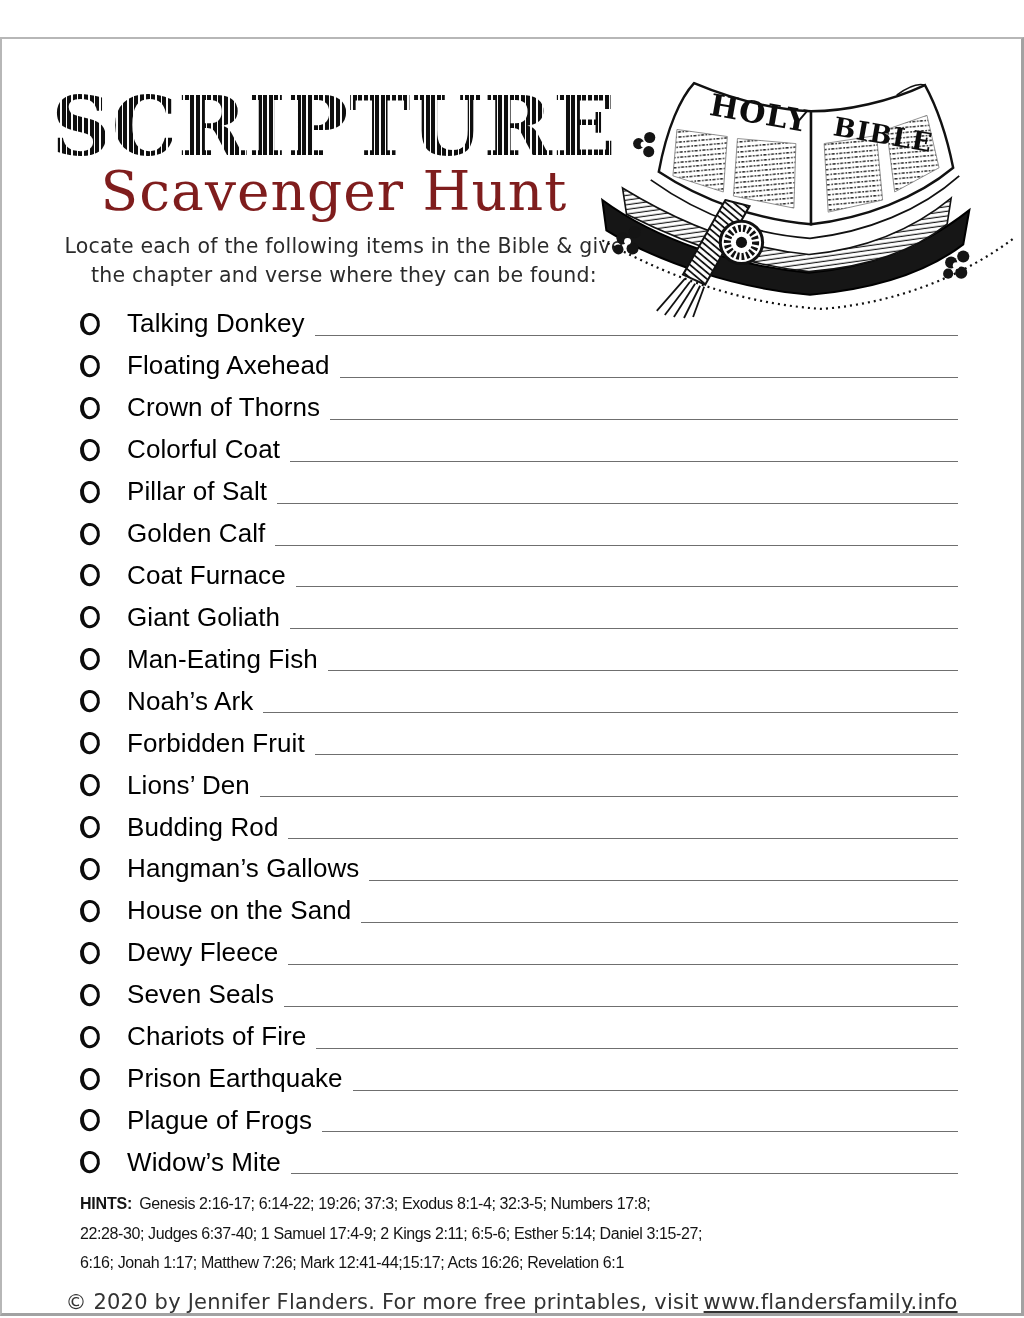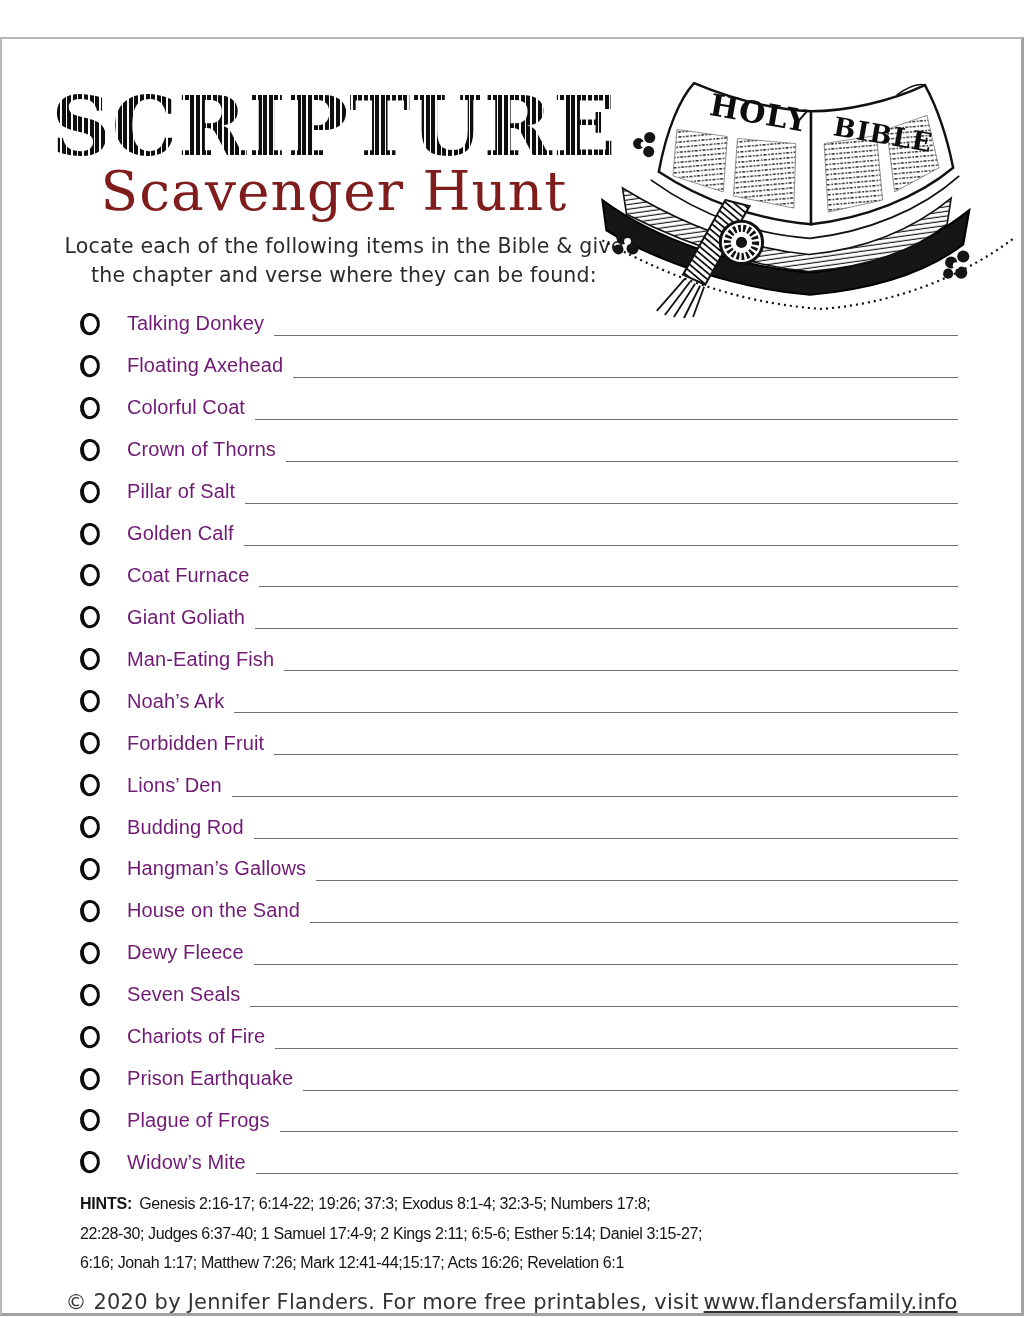--- a/index.html
+++ b/index.html
@@ -63,22 +63,22 @@
     width:13px;height:16px;
     border:3.4px solid #0c0c0c;
     border-left-width:4px;
     border-bottom-width:3.8px;
     border-radius:52% 48% 55% 45%;
     transform:rotate(-12deg);
     margin-right:27px;
     box-sizing:content-box;
   }
   .label{
-    font-size:20px;
-    color:#701a75;
+    font-size:26px;
+    color:#000000;
     letter-spacing:0.1px;
     margin-right:10px;
     white-space:nowrap;
   }
   .blank{
     flex:1;height:0;
     align-self:flex-end;
     margin-bottom:9px;
     border-bottom:1.5px solid #6f6f6f;
   }
@@ -211,27 +211,27 @@
       </div>
 
       <div class="row">
         <span class="bullet"></span>
         <span class="label">Floating Axehead</span>
         <span class="blank"></span>
       </div>
 
       <div class="row">
         <span class="bullet"></span>
+        <span class="label">Crown of Thorns</span>
+        <span class="blank"></span>
+      </div>
+
+      <div class="row">
+        <span class="bullet"></span>
         <span class="label">Colorful Coat</span>
-        <span class="blank"></span>
-      </div>
-
-      <div class="row">
-        <span class="bullet"></span>
-        <span class="label">Crown of Thorns</span>
         <span class="blank"></span>
       </div>
 
       <div class="row">
         <span class="bullet"></span>
         <span class="label">Pillar of Salt</span>
         <span class="blank"></span>
       </div>
 
       <div class="row">

